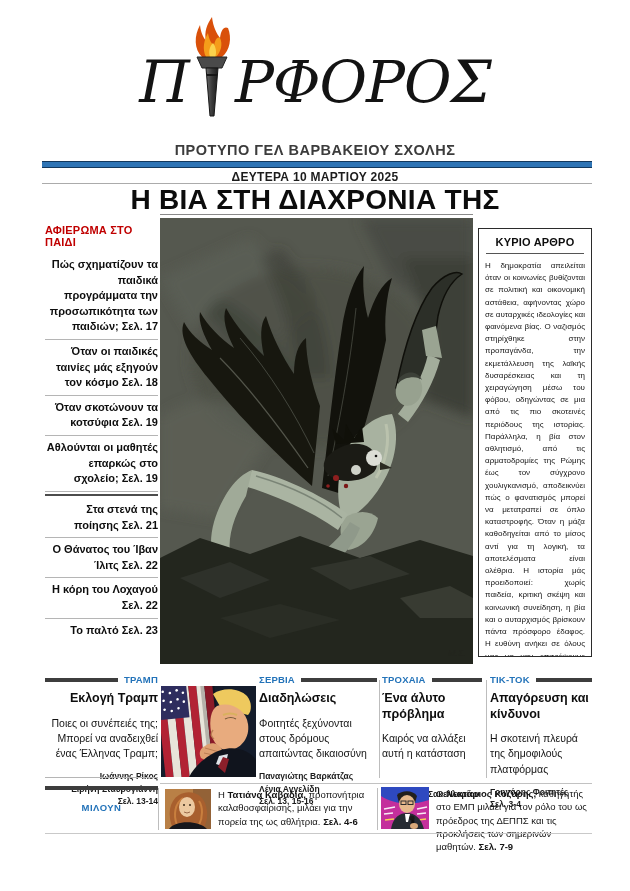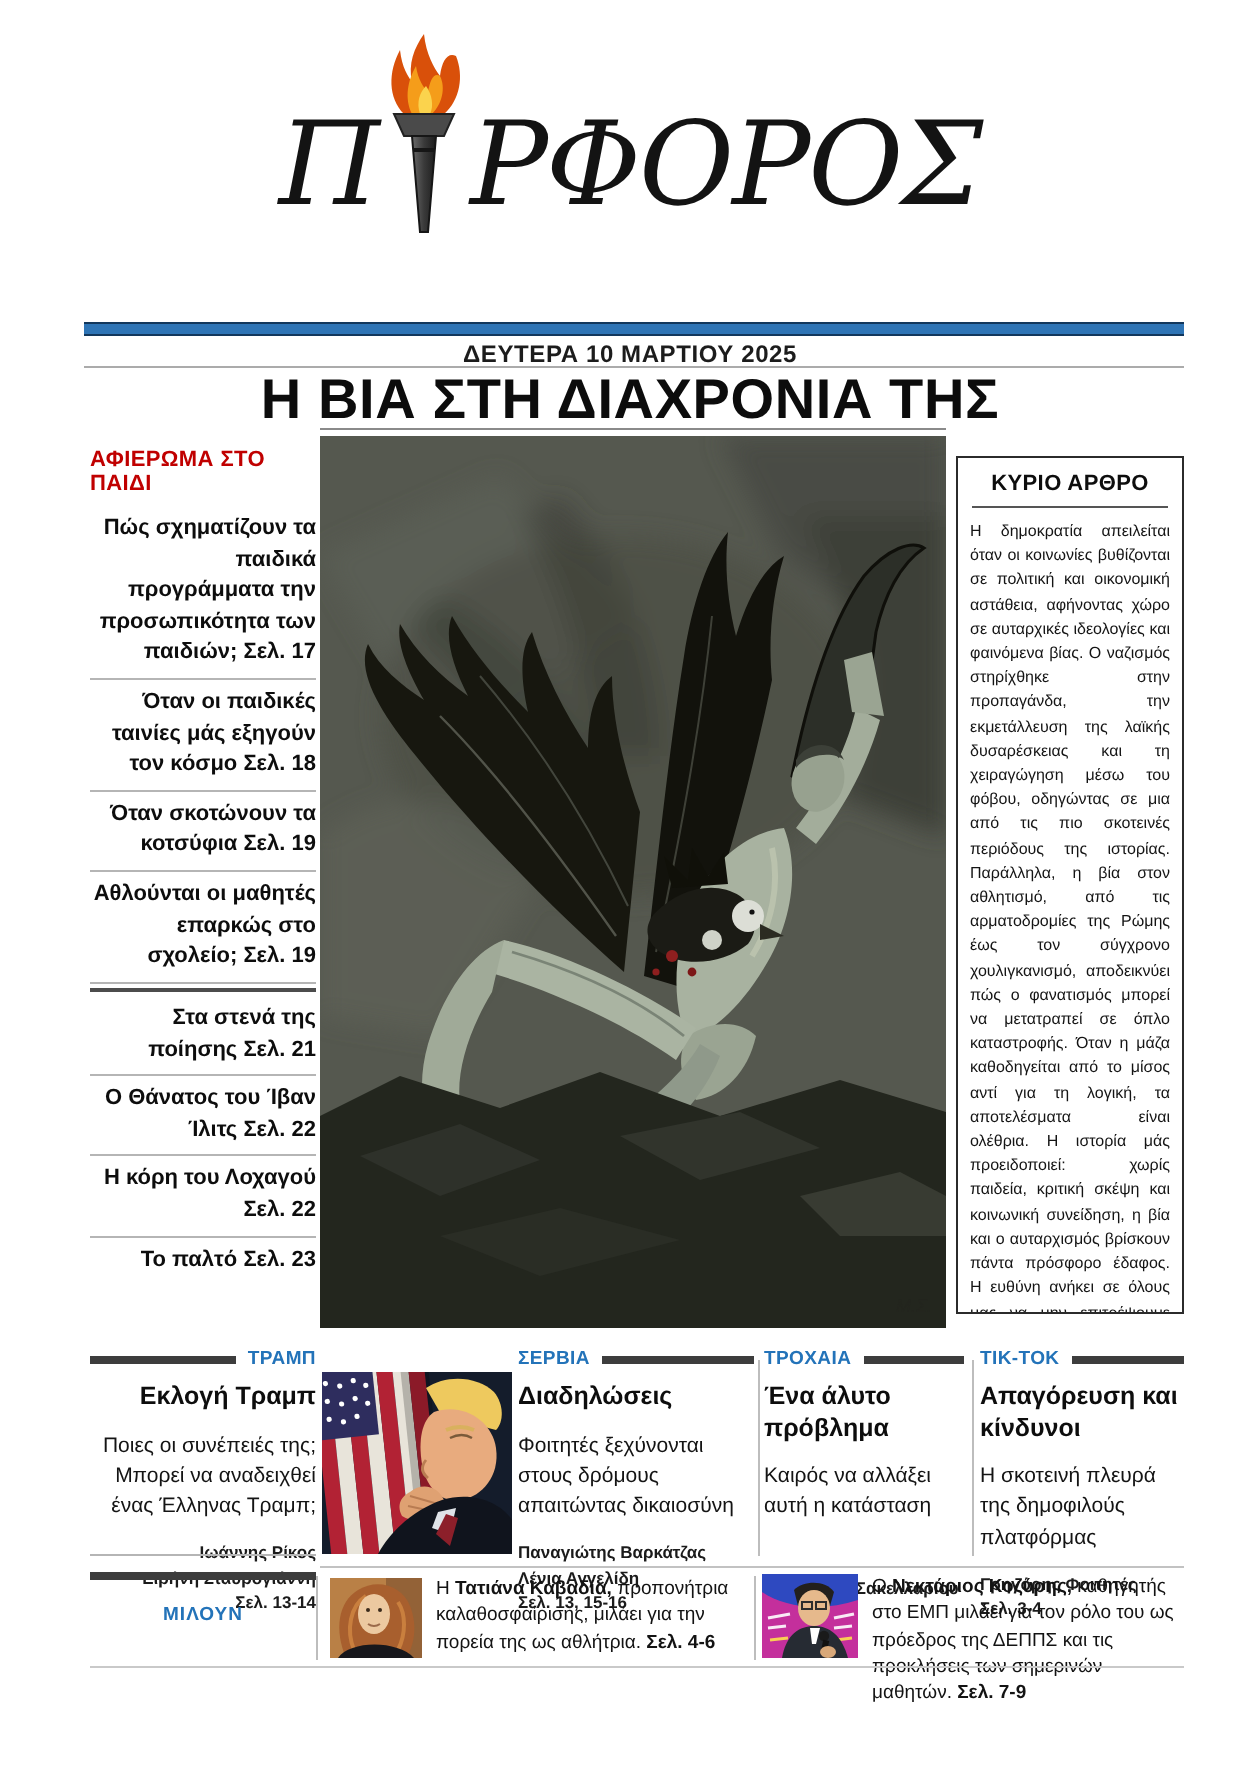--- a/index.html
+++ b/index.html
@@ -91,20 +91,21 @@
       <path d="M12,41 C4,33 4,20 10,9 C11,18 14,22 16,25 C14,16 17,8 22,1 C23,11 27,18 30,22 C31,14 34,10 38,12 C42,22 40,34 32,41 Z" fill="#d9500a"></path>
       <path d="M16,41 C12,33 14,24 18,17 C19,24 22,28 24,30 C25,24 27,20 30,22 C33,28 31,36 26,41 Z" fill="#f59d1a"></path>
       <path d="M20,41 C18,35 20,30 23,27 C26,31 27,37 25,41 Z" fill="#fbd34d"></path>
       <path d="M7,41 L37,41 L32,52 L12,52 Z" fill="#4a4a4a" stroke="#222" stroke-width="1"></path>
       <path d="M16,52 L28,52 L24,100 L20,100 Z" fill="url(#hgrad)" stroke="#161616" stroke-width="1"></path>
       <rect x="17" y="58" width="10" height="2" fill="#161616"></rect>
     </svg>
     <span class="t">ΡΦΟΡΟΣ</span>
   </div>
 
+  <div class="school-line">ΠΡΟΤΥΠΟ ΓΕΛ ΒΑΡΒΑΚΕΙΟΥ ΣΧΟΛΗΣ</div>
   <div class="blue-bar" style="background:#2e74b5;"></div>
   <div class="date-line">ΔΕΥΤΕΡΑ 10 ΜΑΡΤΙΟΥ 2025</div>
   <div class="rule-under-date"></div>
   <div class="headline">Η ΒΙΑ ΣΤΗ ΔΙΑΧΡΟΝΙΑ ΤΗΣ</div>
   <div class="rule-under-headline"></div>
 
   <div class="sidebar">
     <div class="sidebar-heading">ΑΦΙΕΡΩΜΑ ΣΤΟ ΠΑΙΔΙ</div>
     <div class="side-item">Πώς σχηματίζουν τα παιδικά προγράμματα την προσωπικότητα των παιδιών; Σελ. 17</div>
     <hr class="sep">

